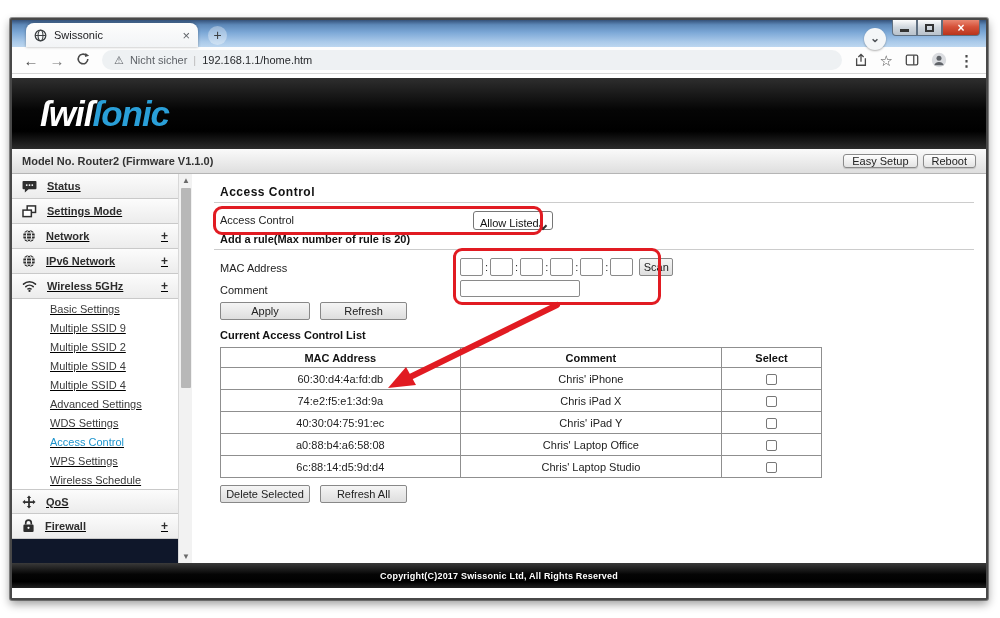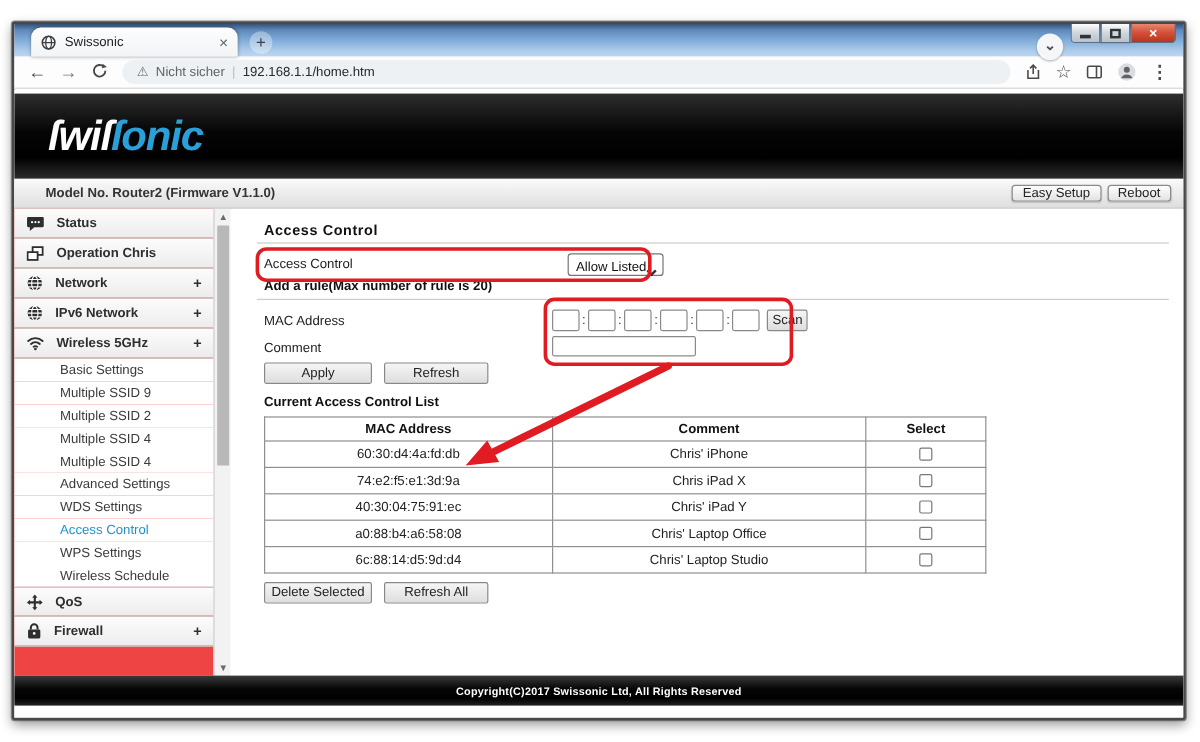--- a/index.html
+++ b/index.html
@@ -53,29 +53,29 @@
   .page { position:absolute; left:0; top:55px; right:0; bottom:0; background:#fff; }
   .banner { position:absolute; left:0; top:3px; right:0; height:71px;
             background:linear-gradient(180deg,#2e2e2e 0%,#050505 45%,#000 75%,#2c2c2c 100%);
             display:flex; align-items:center; }
   .logo { font-size:35px; font-weight:bold; font-style:italic; letter-spacing:-1px; margin-left:28px; }
   .logo .lw { color:#fff; } .logo .lb { color:#2a9fd8; }
 
   .modelbar { position:absolute; left:0; top:74px; right:0; height:25px;
               background:linear-gradient(180deg,#fafafa,#dedede); border-bottom:1px solid #b5b5b5;
               display:flex; align-items:center; padding:0 10px; }
-  .model-text { font-size:11px; font-weight:bold; color:#333; margin-left:16px; flex:1; }
+  .model-text { font-size:11px; font-weight:bold; color:#333; margin-left:0; flex:1; }
   .hbtn { font-size:11px; color:#222; background:linear-gradient(180deg,#fefefe,#e3e3e3);
           border:1px solid #8a8a8a; border-radius:3px; padding:0 8px; margin-left:5px;
           box-shadow:0 1px 1px rgba(0,0,0,.15); }
 
   .content { position:absolute; left:0; top:99px; right:0; bottom:35px; background:#fff; }
 
   
-  .sidebar { position:absolute; left:0; top:0; width:166px; bottom:0; background:#ef4444; }
+  .sidebar { position:absolute; left:0; top:0; width:166px; bottom:0; background:#0f172a;text-decoration:underline; }
   .side-item { height:25px; display:flex; align-items:center; gap:10px; padding:0 10px;
                background:linear-gradient(180deg,#fcfcfc,#ececec); border-bottom:1px solid #c9c9c9;
                font-size:11px; font-weight:bold; color:#2e2e2e; }
   .side-item svg { flex:0 0 auto; color:#2e2e2e; }
   .side-item .lbl { flex:1; }
   .side-item .exp { font-weight:bold; font-size:12px; color:#2e2e2e; }
   .side-item.active { background:#1689bd; color:#fff; border-bottom:1px solid #1173a0; }
   .side-item.active svg, .side-item.active .exp { color:#fff; }
   .subitem { height:19px; display:flex; align-items:center; padding-left:38px;
              font-size:11px; color:#3a3a3a; background:#fff; }
@@ -221,21 +221,21 @@
                 <circle cx="11" cy="5.5" r="1" fill="#fff"></circle>
               </svg>
           <span class="lbl">Status</span>
           <span class="exp"></span>
         </div>
         <div class="side-item">
           <svg width="15" height="13" viewBox="0 0 16 14">
                 <rect x="5.5" y="1" width="9" height="7" fill="#fff" stroke="currentColor" stroke-width="1.6"></rect>
                 <rect x="1" y="5.5" width="9" height="7" fill="#fff" stroke="currentColor" stroke-width="1.6"></rect>
               </svg>
-          <span class="lbl">Operation Chris</span>
+          <span class="lbl">Settings Mode</span>
           <span class="exp"></span>
         </div>
         <div class="side-item">
           <svg width="14" height="14" viewBox="0 0 16 16">
                 <circle cx="8" cy="8" r="6.8" fill="currentColor"></circle>
                 <ellipse cx="8" cy="8" rx="3" ry="6.8" fill="none" stroke="#fff" stroke-width="1.1"></ellipse>
                 <line x1="1.2" y1="8" x2="14.8" y2="8" stroke="#fff" stroke-width="1.1"></line>
                 <line x1="2" y1="4.5" x2="14" y2="4.5" stroke="#fff" stroke-width="1.1"></line>
                 <line x1="2" y1="11.5" x2="14" y2="11.5" stroke="#fff" stroke-width="1.1"></line>
               </svg>

